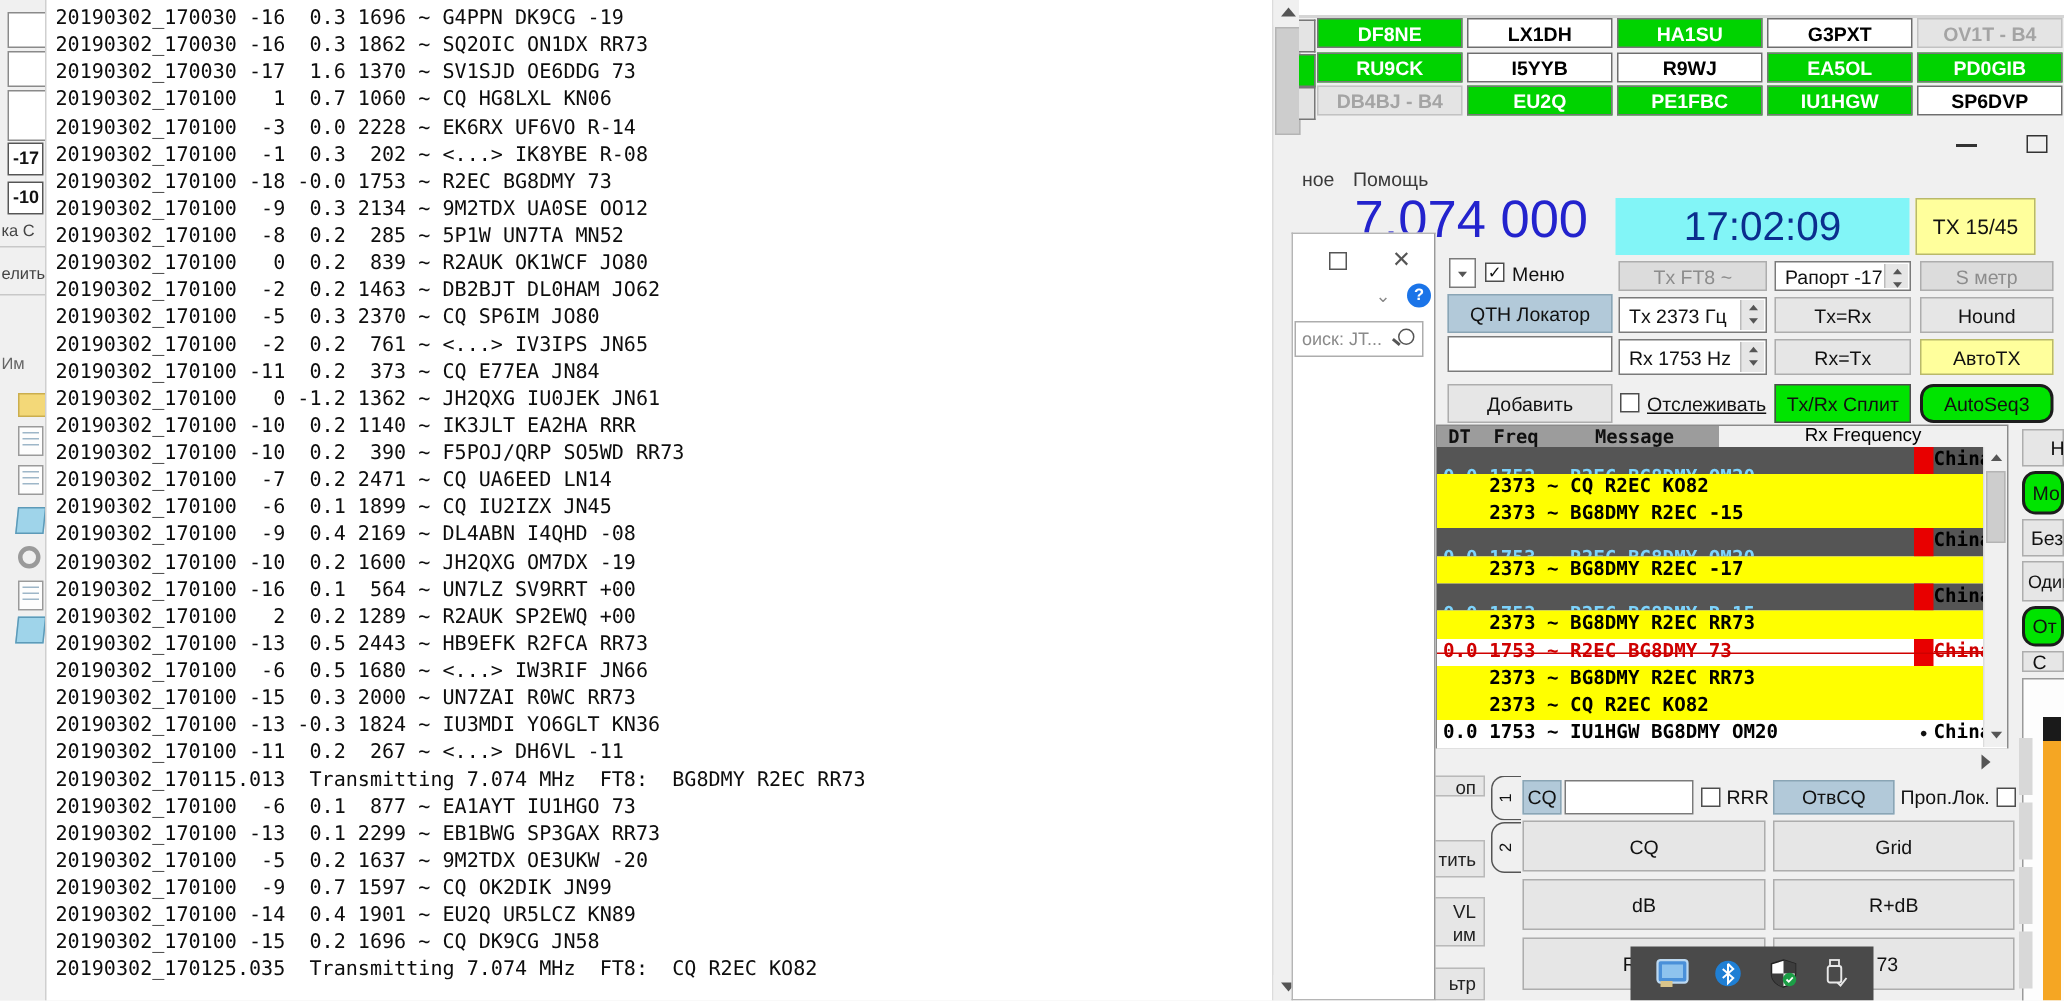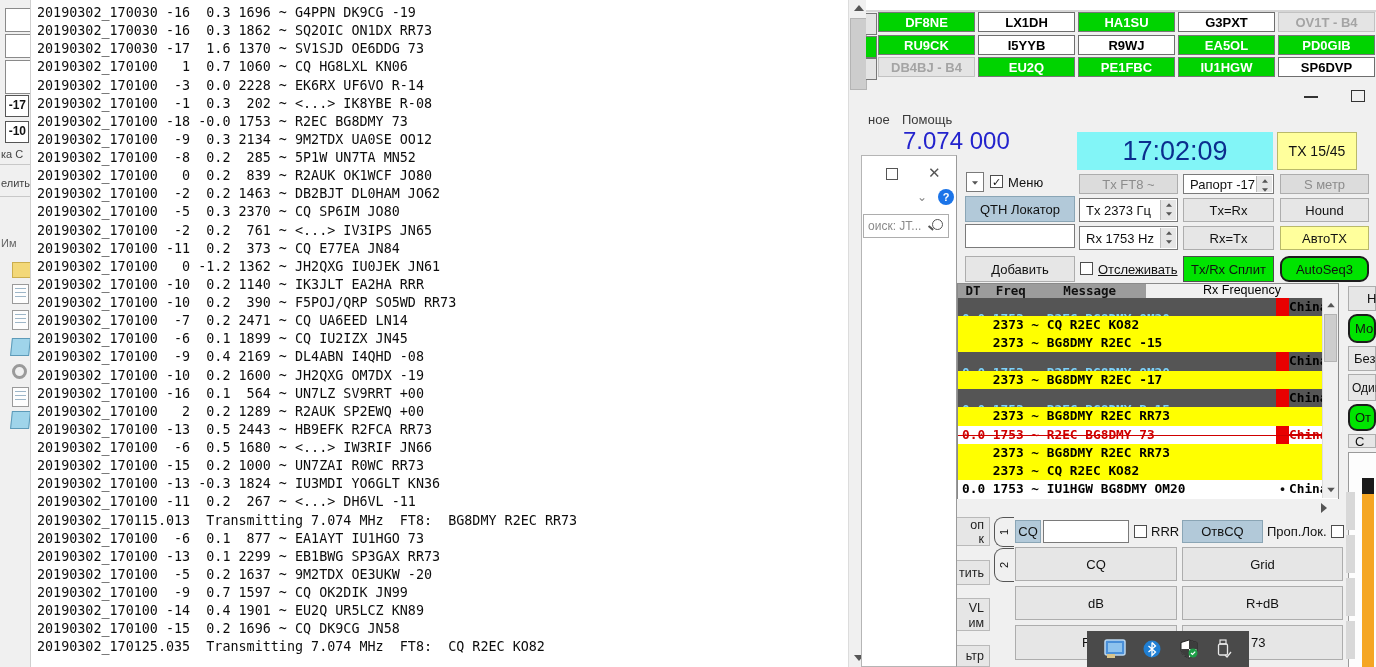--- a/index.html
+++ b/index.html
@@ -90,21 +90,21 @@
   .mag::after{content:"";position:absolute;left:-5px;top:7px;width:6px;height:1.6px;background:#555;transform:rotate(40deg);}
   
   .fragbtn{position:absolute;background:#e6e6e6;border:1px solid #b9b9b9;box-sizing:border-box;
       font-size:12.5px;color:#222;text-align:right;padding-right:5px;overflow:hidden;}
   .tab{position:absolute;left:994px;width:19px;border:1px solid #555;border-right:none;
       border-radius:9px 0 0 9px;background:#f0f0f0;display:flex;align-items:center;justify-content:center;}
   .tab span{transform:rotate(-90deg);font-size:11px;}
   #tray-popup{left:1087px;top:631px;width:162px;height:36px;background:#4a4a4a;z-index:50;
       display:flex;align-items:center;justify-content:space-around;padding:0 8px;box-sizing:border-box;}
   
-  #freq-display{left:903px;top:127px;width:170px;height:34px;font-size:24px;color:#2323cd;
+  #freq-display{left:903px;top:127px;width:170px;height:34px;font-size:35px;color:#2323cd;
       font-family:"Liberation Sans",sans-serif;white-space:nowrap;}
   #clock{left:1077px;top:132px;width:196px;height:38px;background:#82f5f7;color:#0b2e8e;font-size:27px;
       display:flex;align-items:center;justify-content:center;}
 </style>
 </head>
 <body>
 
 <div id="left-strip" class="abs">
   <div class="lsbox" style="top:8px;height:22px;"></div>
   <div class="lsbox" style="top:34px;height:22px;"></div>
@@ -159,21 +159,21 @@
       <div class="lline">20190302_170100 -10  0.2 1140 ~ IK3JLT EA2HA RRR</div>
       <div class="lline">20190302_170100 -10  0.2  390 ~ F5POJ/QRP SO5WD RR73</div>
       <div class="lline">20190302_170100  -7  0.2 2471 ~ CQ UA6EED LN14</div>
       <div class="lline">20190302_170100  -6  0.1 1899 ~ CQ IU2IZX JN45</div>
       <div class="lline">20190302_170100  -9  0.4 2169 ~ DL4ABN I4QHD -08</div>
       <div class="lline">20190302_170100 -10  0.2 1600 ~ JH2QXG OM7DX -19</div>
       <div class="lline">20190302_170100 -16  0.1  564 ~ UN7LZ SV9RRT +00</div>
       <div class="lline">20190302_170100   2  0.2 1289 ~ R2AUK SP2EWQ +00</div>
       <div class="lline">20190302_170100 -13  0.5 2443 ~ HB9EFK R2FCA RR73</div>
       <div class="lline">20190302_170100  -6  0.5 1680 ~ &lt;...&gt; IW3RIF JN66</div>
-      <div class="lline">20190302_170100 -15  0.2 1000 ~ UN7ZAI R0WC RR73</div>
+      <div class="lline">20190302_170100 -15  0.3 2000 ~ UN7ZAI R0WC RR73</div>
       <div class="lline">20190302_170100 -13 -0.3 1824 ~ IU3MDI YO6GLT KN36</div>
       <div class="lline">20190302_170100 -11  0.2  267 ~ &lt;...&gt; DH6VL -11</div>
       <div class="lline">20190302_170115.013  Transmitting 7.074 MHz  FT8:  BG8DMY R2EC RR73</div>
       <div class="lline">20190302_170100  -6  0.1  877 ~ EA1AYT IU1HGO 73</div>
       <div class="lline">20190302_170100 -13  0.1 2299 ~ EB1BWG SP3GAX RR73</div>
       <div class="lline">20190302_170100  -5  0.2 1637 ~ 9M2TDX OE3UKW -20</div>
       <div class="lline">20190302_170100  -9  0.7 1597 ~ CQ OK2DIK JN99</div>
       <div class="lline">20190302_170100 -14  0.4 1901 ~ EU2Q UR5LCZ KN89</div>
       <div class="lline">20190302_170100 -15  0.2 1696 ~ CQ DK9CG JN58</div>
       <div class="lline">20190302_170125.035  Transmitting 7.074 MHz  FT8:  CQ R2EC KO82</div>
@@ -372,21 +372,21 @@
 <div class="btn rounded" style="left:1348px;top:404px;width:28px;height:27px;justify-content:flex-start;padding-left:5px;">От</div>
 <div class="btn" style="left:1348px;top:434px;width:28px;height:14px;justify-content:flex-start;padding-left:6px;">С</div>
 <div class="abs" style="left:1348px;top:452px;width:28px;height:215px;background:#fdfdfd;border:1px solid #9a9a9a;"></div>
 <div class="abs" style="left:1346px;top:492px;width:9px;height:38px;background:#d8d8d8;"></div>
 <div class="abs" style="left:1346px;top:535px;width:9px;height:38px;background:#d8d8d8;"></div>
 <div class="abs" style="left:1346px;top:578px;width:9px;height:38px;background:#d8d8d8;"></div>
 <div class="abs" style="left:1346px;top:621px;width:9px;height:38px;background:#d8d8d8;"></div>
 <div class="abs" style="left:1362px;top:478px;width:12px;height:16px;background:#1a1a1a;"></div>
 <div class="abs" style="left:1362px;top:494px;width:12px;height:173px;background:#f5a623;"></div>
 
-<div class="fragbtn" style="left:940px;top:517px;width:50px;height:29px;line-height:14px;">
+<div class="fragbtn" style="left:940px;top:517px;width:50px;height:14px;line-height:14px;">
   <span>оп</span><br><span>к</span>
 </div>
 <div class="fragbtn" style="left:940px;top:560px;width:50px;height:25px;line-height:24px;"><span>тить</span></div>
 <div class="fragbtn" style="left:940px;top:598px;width:50px;height:33px;line-height:15px;padding-top:2px;">
   <span>VL</span><br><span>им</span>
 </div>
 <div class="fragbtn" style="left:940px;top:645px;width:50px;height:22px;line-height:21px;"><span>ьтр</span></div>
 
 <div class="tab" style="top:517px;height:28px;">
     <span>1</span>

